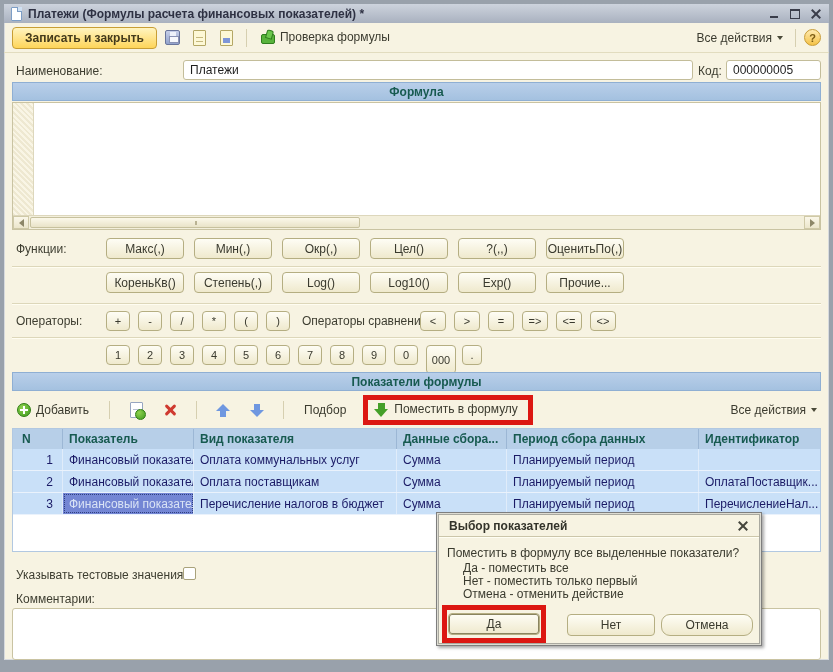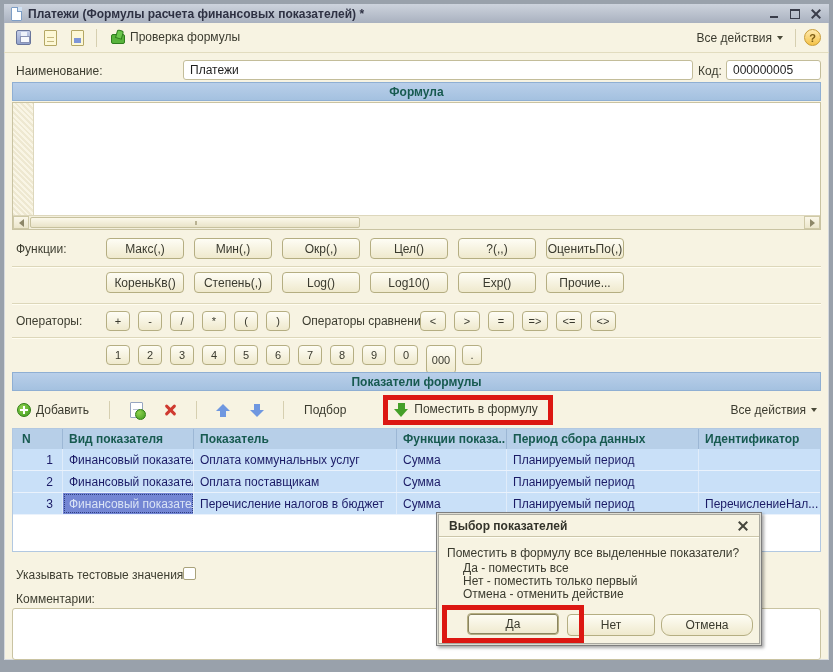--- a/index.html
+++ b/index.html
@@ -105,21 +105,21 @@
   .del-x::before,.del-x::after { content:""; position:absolute; left:6px; top:0; width:3px; height:14px; background:#cf3a30; border-radius:2px; }
   .del-x::before { transform:rotate(45deg);} .del-x::after { transform:rotate(-45deg);}
   .arr { position:relative; width:14px; height:15px; }
   .arr-up::before { content:""; position:absolute; top:1px; left:0; border-left:7px solid transparent; border-right:7px solid transparent; border-bottom:7px solid #6f97e0; }
   .arr-up::after  { content:""; position:absolute; top:8px; left:4px; width:6px; height:6px; background:#6f97e0; }
   .arr-down::before { content:""; position:absolute; bottom:1px; left:0; border-left:7px solid transparent; border-right:7px solid transparent; border-top:7px solid #6f97e0; }
   .arr-down::after  { content:""; position:absolute; top:1px; left:4px; width:6px; height:6px; background:#6f97e0; }
   .place-arrow { position:relative; width:15px; height:16px; flex:0 0 auto; }
   .place-arrow::before { content:""; position:absolute; bottom:1px; left:0; border-left:7.5px solid transparent; border-right:7.5px solid transparent; border-top:8px solid #44a029; }
   .place-arrow::after  { content:""; position:absolute; top:1px; left:4px; width:7px; height:7px; background:#44a029; }
-  .red-wrap1 { display:flex; align-items:center; gap:5px; border:5px solid #dc1712; padding:2px 10px 2px 6px;margin-left:20px; }
+  .red-wrap1 { display:flex; align-items:center; gap:5px; border:5px solid #dc1712; padding:2px 10px 2px 6px; }
   .red-wrap1 .label { font-size:12px; color:#3b3b2f; white-space:nowrap; }
 
   
   .table { position:absolute; left:8px; top:424px; width:809px; height:124px; background:#fff; border:1px solid #b2c8e1; }
   .thead,.trow { display:grid; grid-template-columns:50px 131px 203px 110px 192px 1fr; }
   .thead { height:20px; background:#b7cfe8; }
   .th { font-size:12px; font-weight:bold; color:#175a50; padding:0 6px; border-right:1px solid #9cb7d5;
         display:flex; align-items:center; white-space:nowrap; overflow:hidden; }
   .trow { height:22px; background:#c9e0f8; border-bottom:1px solid #eaf2fc; }
   .td { font-size:12px; color:#1b1b66; padding:0 6px; border-right:1px solid #e0ecfa;
@@ -141,38 +141,39 @@
   .dlg-close { margin-left:auto; position:relative; width:12px; height:12px; }
   .dlg-close::before,.dlg-close::after { content:""; position:absolute; left:5px; top:0; width:2px; height:12px; background:#45453c; }
   .dlg-close::before { transform:rotate(45deg);} .dlg-close::after { transform:rotate(-45deg);}
   .dlg-text { position:absolute; font-size:12px; color:#3a3a2e; white-space:nowrap; }
   .dlg-btn { position:absolute; top:101px; height:22px; background:linear-gradient(#fefdf5,#efe9cd);
              border:1px solid #b5ae82; border-radius:4px; color:#3a3a2e; font-size:12px;
              display:flex; align-items:center; justify-content:center; }
   .dlg-yes { position:static; width:92px; height:22px; box-shadow: inset 0 0 0 1px #8a845f; border-radius:4px;
              background:linear-gradient(#fefdf5,#efe9cd); border:1px solid #b5ae82; font-size:12px; color:#3a3a2e;
              display:flex; align-items:center; justify-content:center; }
-  .red-wrap2 { position:absolute; left:5px; top:92px; border:5px solid #dc1712; padding:3px 20px; z-index:60; }
+  .red-wrap2 { position:absolute; left:5px; top:92px; border:5px solid #dc1712; padding:3px 1px; z-index:60; }
 </style>
 </head>
 <body>
 
 <div class="win">
 
   <div class="titlebar">
     <span class="doc-icon"></span>
     <span class="title-text">Платежи (Формулы расчета финансовых показателей) *</span>
     <span class="win-controls">
       <span class="ctl ctl-min"></span>
       <span class="ctl ctl-max"></span>
       <span class="ctl ctl-close"></span>
     </span>
   </div>
 
   <div class="toolbar">
+    <button class="btn-primary">Записать и закрыть</button>
     <span class="icon-btn">
         <span class="floppy"></span>
       </span>
     <span class="icon-btn">
         <span class="page page-lines"></span>
       </span>
     <span class="icon-btn">
         <span class="page page-post"></span>
       </span>
     <span class="vsep"></span>
@@ -286,39 +287,40 @@
     <span class="spacer"></span>
     <span class="all-actions">
       <span>Все действия</span>
       <span class="dd-arrow"></span>
     </span>
   </div>
 
   <div class="table">
     <div class="thead">
       <div class="th" style="padding-left:9px;">N</div>
+      <div class="th">Показатель</div>
       <div class="th">Вид показателя</div>
-      <div class="th">Показатель</div>
-      <div class="th">Функции показа...</div>
+      <div class="th">Данные сбора...</div>
       <div class="th">Период сбора данных</div>
       <div class="th" style="border-right:0;">Идентификатор</div>
     </div>
     <div class="trow">
       <div class="td td-n">1</div>
       <div class="td">Финансовый показатель</div>
       <div class="td">Оплата коммунальных услуг</div>
       <div class="td">Сумма</div>
       <div class="td">Планируемый период</div>
     </div>
     <div class="trow">
       <div class="td td-n">2</div>
       <div class="td">Финансовый показатель</div>
       <div class="td">Оплата поставщикам</div>
       <div class="td">Сумма</div>
       <div class="td">Планируемый период</div>
+      <div class="td" style="border-right:0;">ОплатаПоставщик...</div>
     </div>
     <div class="trow">
       <div class="td td-n">3</div>
       <div class="td sel">Финансовый показатель</div>
       <div class="td">Перечисление налогов в бюджет</div>
       <div class="td">Сумма</div>
       <div class="td">Планируемый период</div>
       <div class="td" style="border-right:0;">ПеречислениеНал...</div>
     </div>
   </div>

